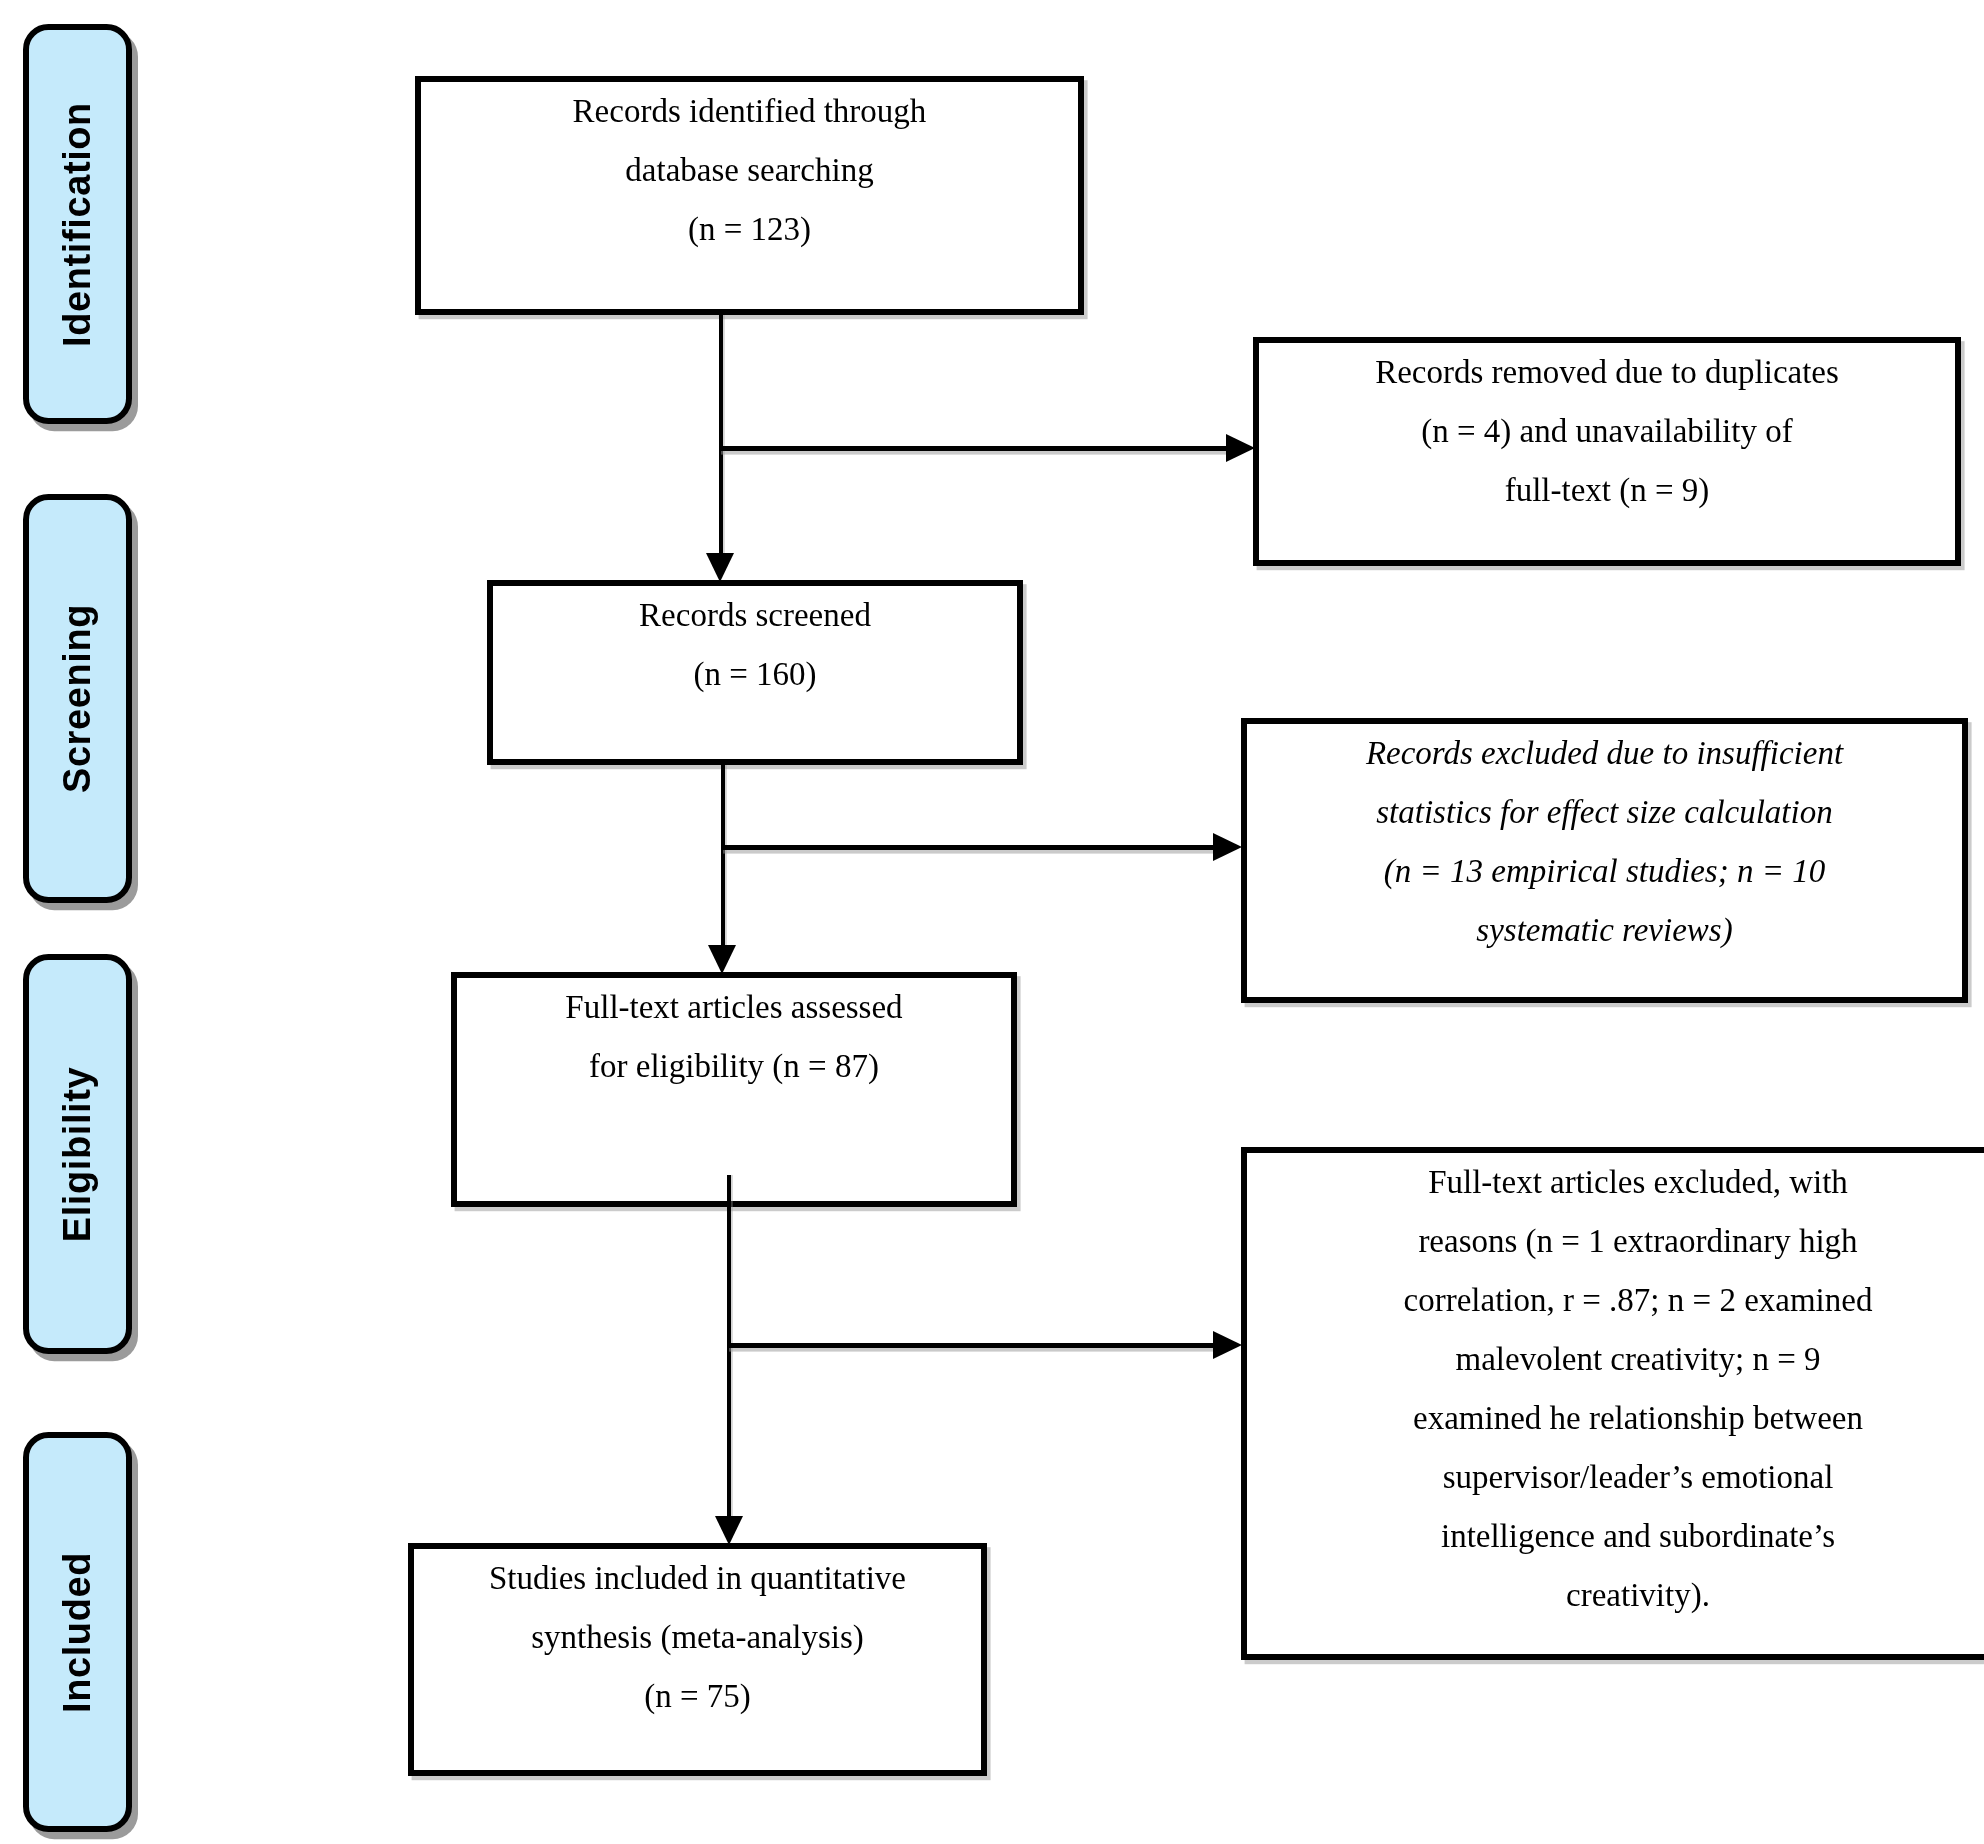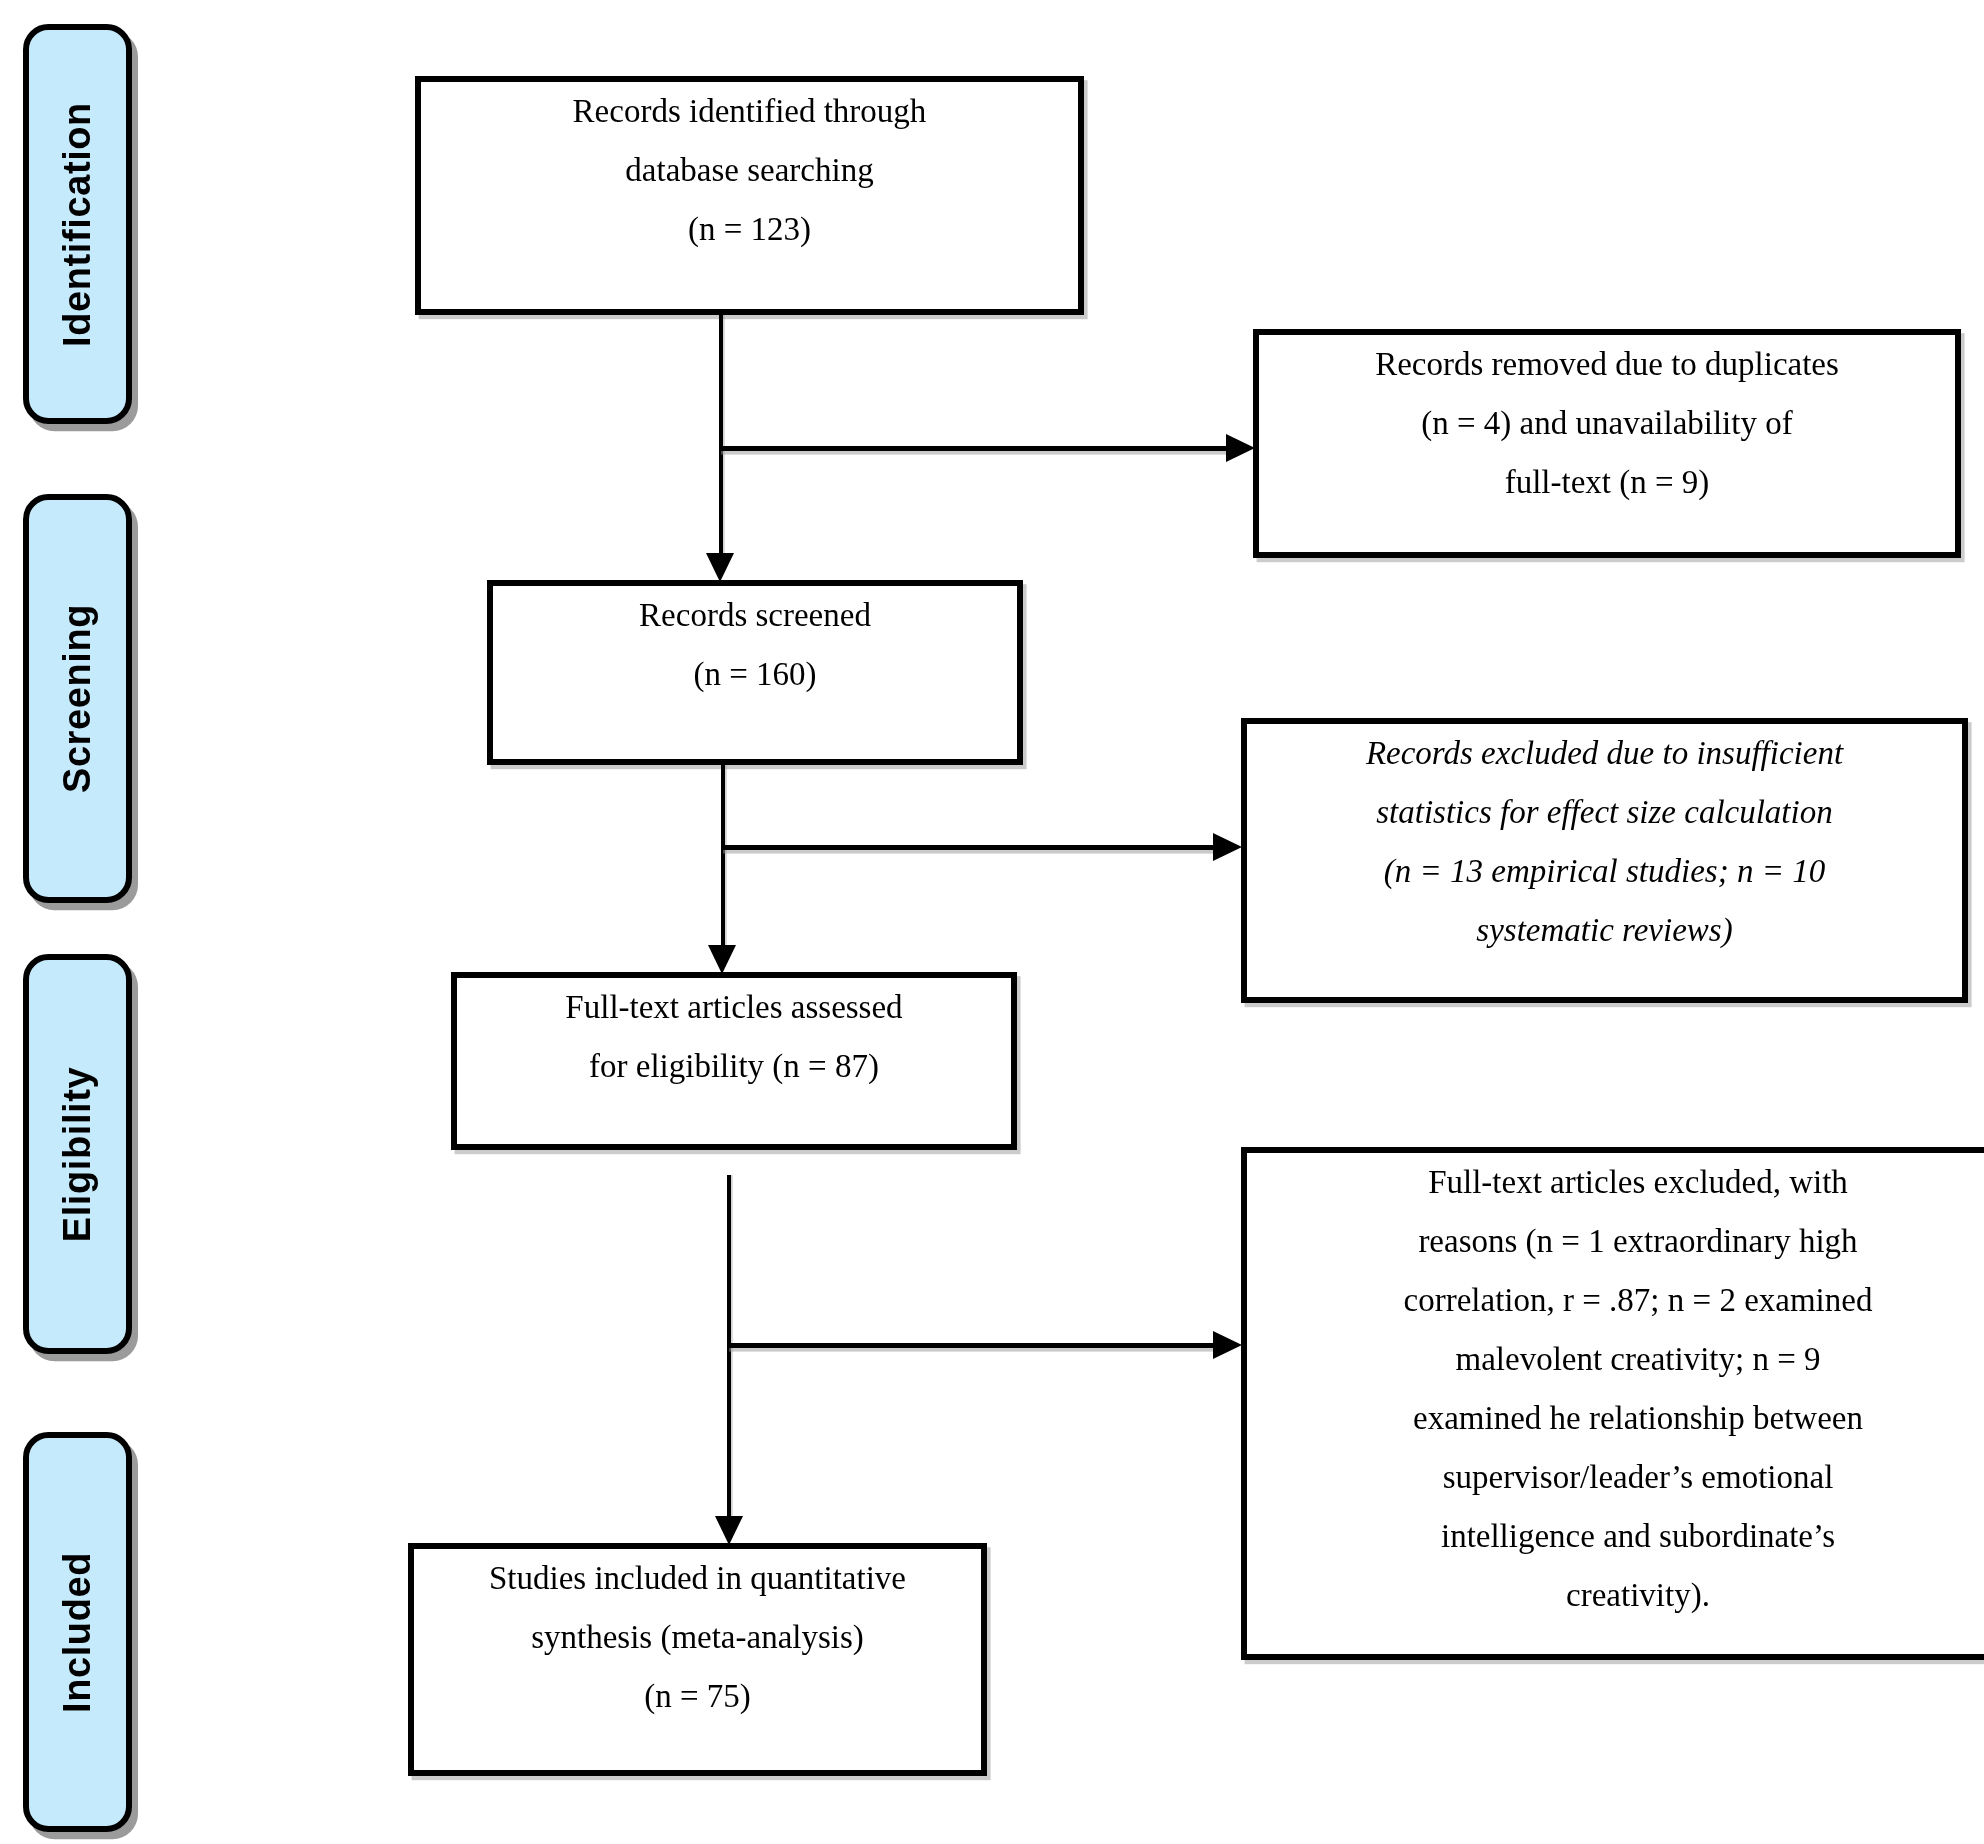--- a/index.html
+++ b/index.html
@@ -100,31 +100,31 @@
 
   <div class="fbox" style="left:415px; top:76px; width:669px; height:239px;">
     <div class="ftext">Records identified through
 database searching
 (n = 123)</div>
   </div>
   <div class="fbox" style="left:487px; top:580px; width:536px; height:185px;">
     <div class="ftext">Records screened
 (n = 160)</div>
   </div>
-  <div class="fbox" style="left:451px; top:972px; width:566px; height:178px;">
+  <div class="fbox" style="left:451px; top:972px; width:566px; height:235px;">
     <div class="ftext">Full-text articles assessed
 for eligibility (n = 87)</div>
   </div>
   <div class="fbox" style="left:408px; top:1543px; width:579px; height:233px;">
     <div class="ftext">Studies included in quantitative
 synthesis (meta-analysis)
 (n = 75)</div>
   </div>
 
-  <div class="fbox" style="left:1253px; top:329px; width:708px; height:229px;">
+  <div class="fbox" style="left:1253px; top:337px; width:708px; height:229px;">
     <div class="ftext">Records removed due to duplicates
 (n = 4) and unavailability of
 full-text (n = 9)</div>
   </div>
   <div class="fbox" style="left:1241px; top:718px; width:727px; height:285px;font-style:italic;">
     <div class="ftext">Records excluded due to insufficient
 statistics for effect size calculation
 (n = 13 empirical studies; n = 10
 systematic reviews)</div>
   </div>

